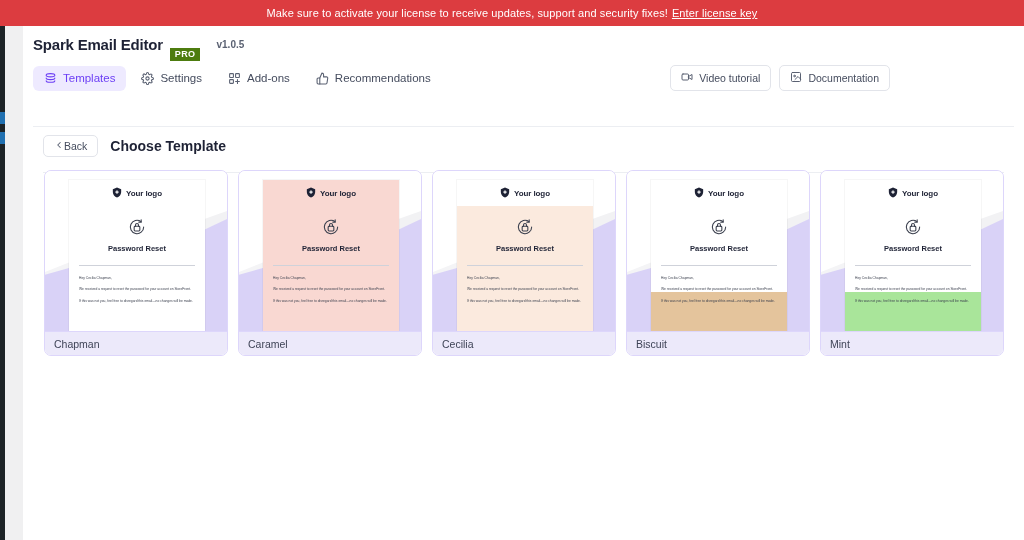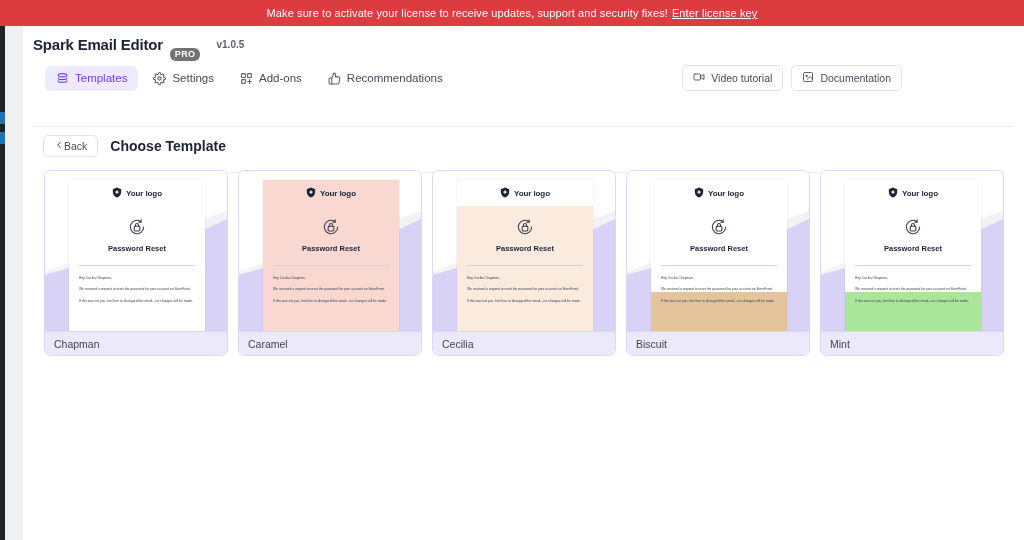--- a/index.html
+++ b/index.html
@@ -44,29 +44,29 @@
 
   
   .app-header {
     position: absolute; left: 0; top: 0; width: 1001px; height: 36px;
     display: flex; align-items: center; padding-left: 10px;
   }
   .app-title {
     font-size: 15px; font-weight: bold; color: #1e2235; letter-spacing: -.2px;
   }
   .pro-badge {
-    margin-left: 7px; background: #737373; color: #fff;
+    margin-left: 7px; background: #4d7c0f; color: #fff;
     font-size: 9px; font-weight: bold; letter-spacing: .4px;
-    padding: 2px 5px 2px 5px; border-radius: 6px; line-height: 1; margin-top: 20px;
+    padding: 2px 5px 2px 5px; border-radius: 0; line-height: 1; margin-top: 20px;
   }
   .version { margin-left: 16px; font-size: 10px; font-weight: bold; color: #5a6172; text-align: right; }
 
   
   .tabstrip {
-    position: absolute; left: 12px; top: 36px; width: 877px; height: 32px;
+    position: absolute; left: 0; top: 36px; width: 877px; height: 32px;
     display: flex; align-items: center; padding: 0 10px;
   }
   .tabs { display: flex; align-items: center; gap: 4px; }
   .tab {
     display: flex; align-items: center; gap: 6px;
     padding: 6px 11px; border-radius: 6px;
     font-size: 11.5px; color: #454c5e; cursor: pointer; white-space: nowrap;
   }
   .tab.active { background: #eeeaff; color: #6c3ff5; font-weight: normal; }
   .tab svg { display: block; }

